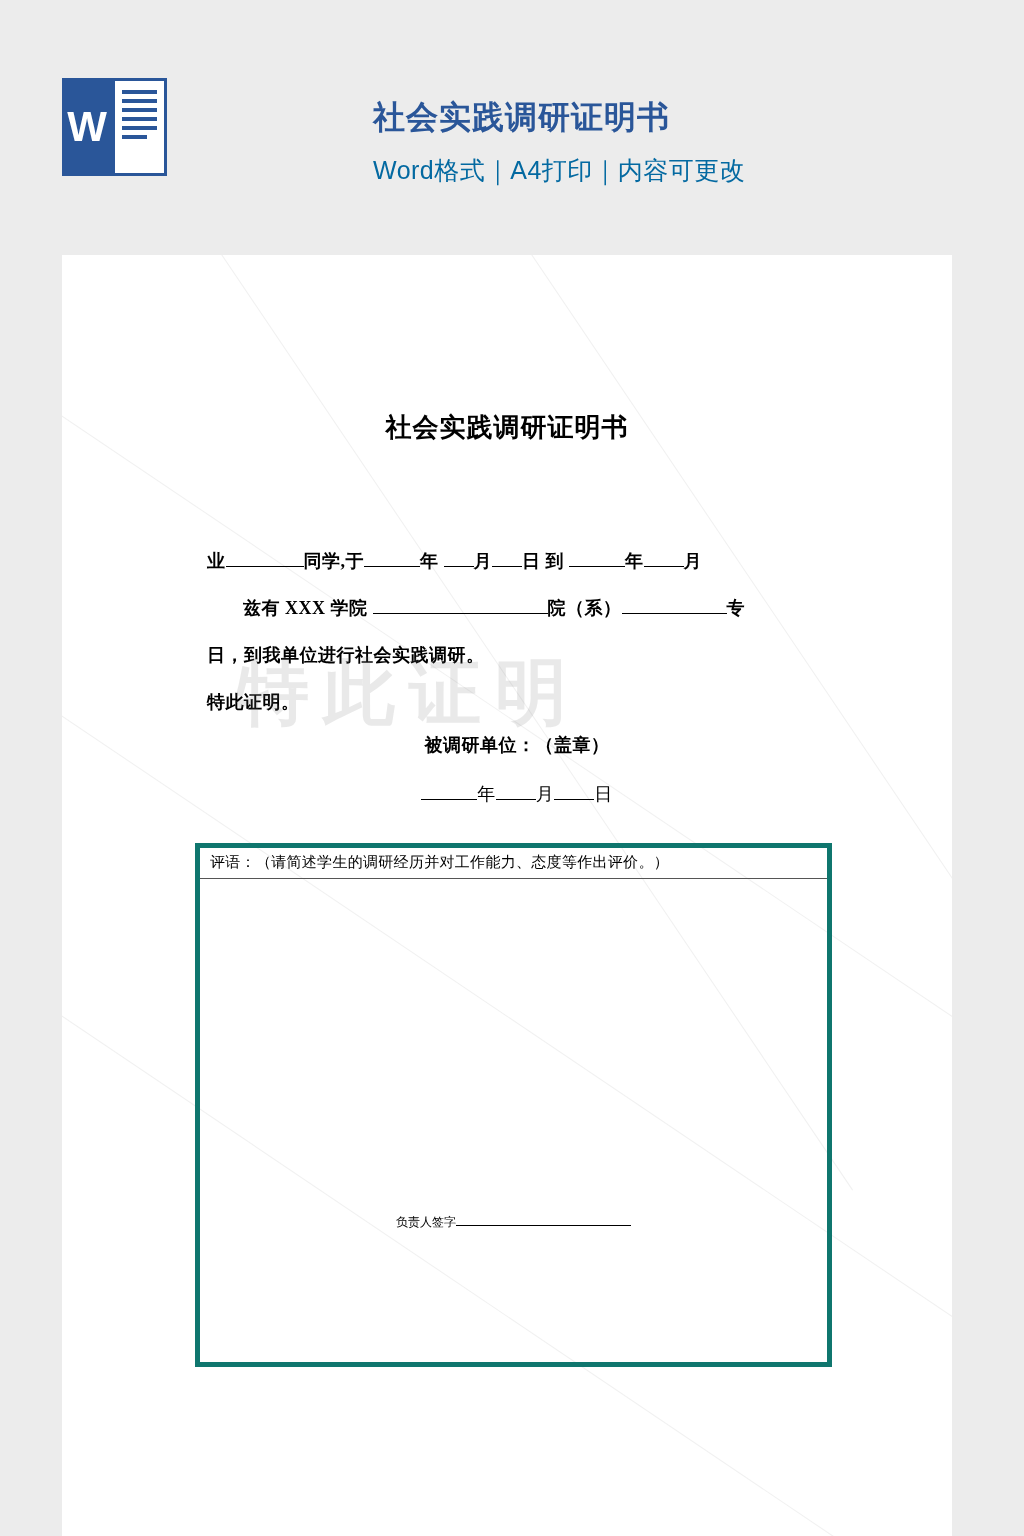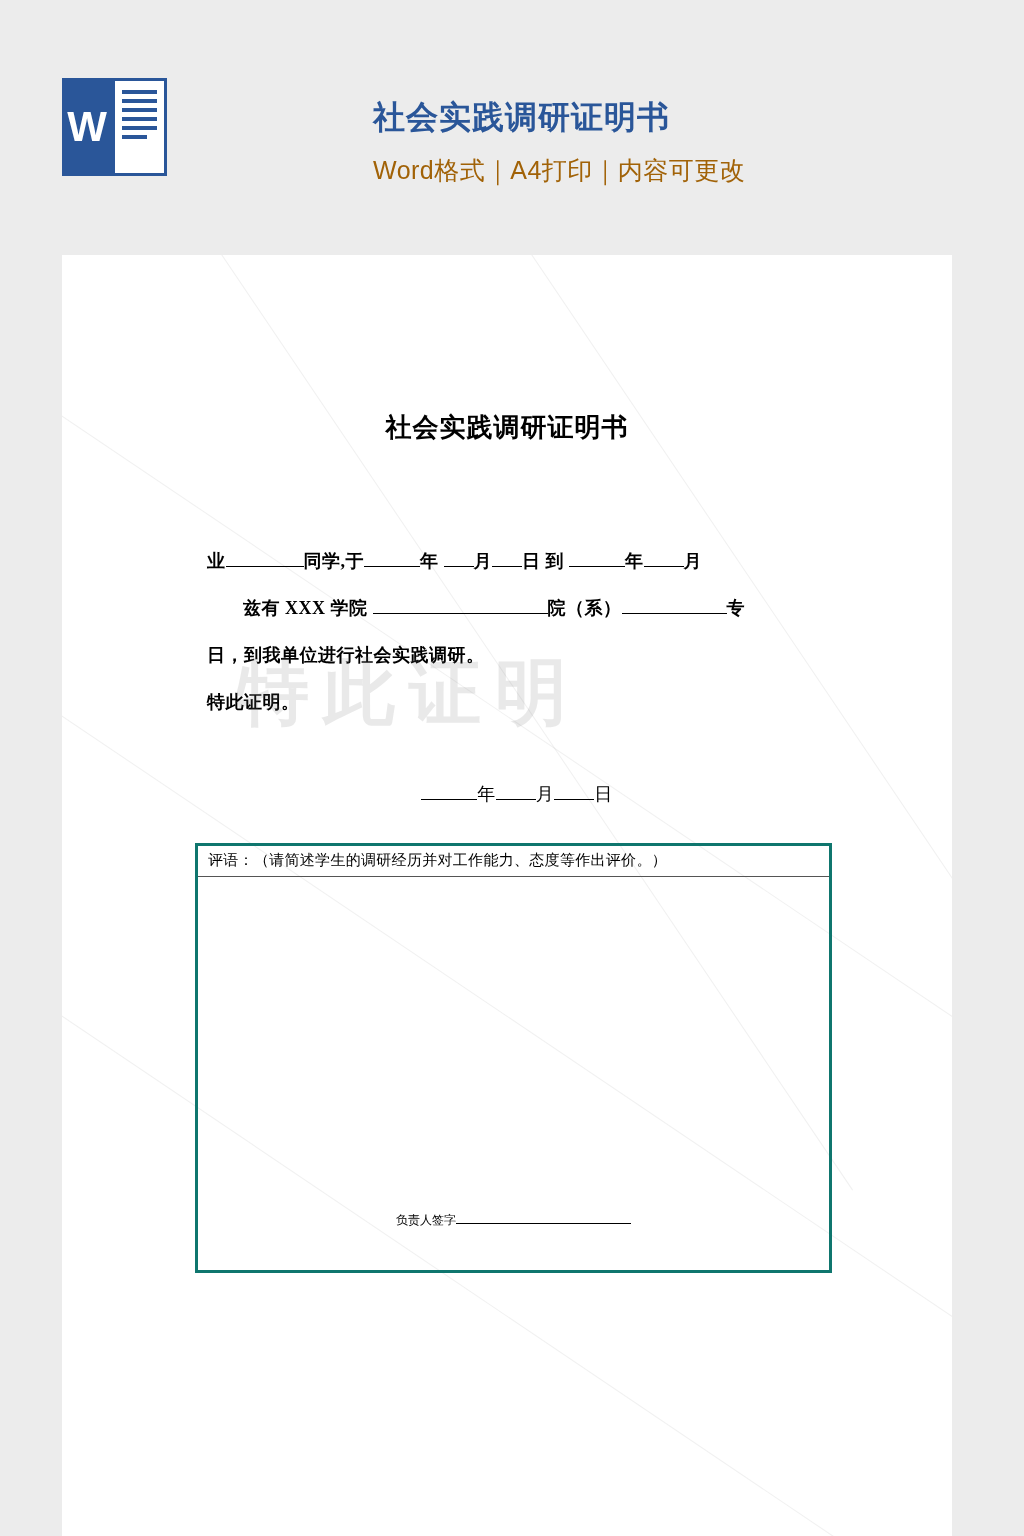--- a/index.html
+++ b/index.html
@@ -72,21 +72,21 @@
     font-size: 32px;
     font-weight: bold;
     color: #2a5699;
     letter-spacing: 1px;
     line-height: 44px;
     margin: 0;
   }
   .header-sub {
     margin-top: 14px;
     font-size: 25px;
-    color: #a16207;
+    color: #0369a1;
     line-height: 34px;
     letter-spacing: 0.5px;
   }
 
   
   .page {
     position: absolute;
     left: 62px;
     top: 255px;
     width: 890px;
@@ -148,22 +148,22 @@
     text-align: center;
     letter-spacing: 0.5px;
   }
 
   
   .comment-box {
     position: absolute;
     left: 133px;
     top: 588px;
     width: 637px;
-    height: 430px;
-    border: 3px solid #0f766e;
+    height: 524px;
+    border: 5px solid #0f766e;
     box-sizing: border-box;
   }
   .comment-label {
     position: absolute;
     left: 0; top: 0;
     width: 100%;
     box-sizing: border-box;
     padding: 5px 10px 6px 10px;
     font-size: 15px;
     border-bottom: 1px solid #555555;
@@ -264,20 +264,21 @@
       <span class="ul ul-s"></span><span>年</span><span class="ul ul-xs"></span><span>月</span>
     </p>
     <p>
       <span class="indent"></span><span>兹有 XXX 学院</span>
       <span class="ul ul-xl"></span><span>院（系）</span><span class="ul ul-l"></span><span>专</span>
     </p>
     <p>日，到我单位进行社会实践调研。</p>
     <p>特此证明。</p>
   </div>
 
+  <div class="sign-line">被调研单位：（盖章）</div>
 
   <div class="date-line">
     <span class="ul ul-s"></span><span>年</span><span class="ul ul-xs"></span><span>月</span><span class="ul ul-xs"></span><span>日</span>
   </div>
 
   <div class="watermark">特此证明</div>
 
   <div class="comment-box">
     <div class="comment-label">评语：（请简述学生的调研经历并对工作能力、态度等作出评价。）</div>
     <div class="comment-body">

